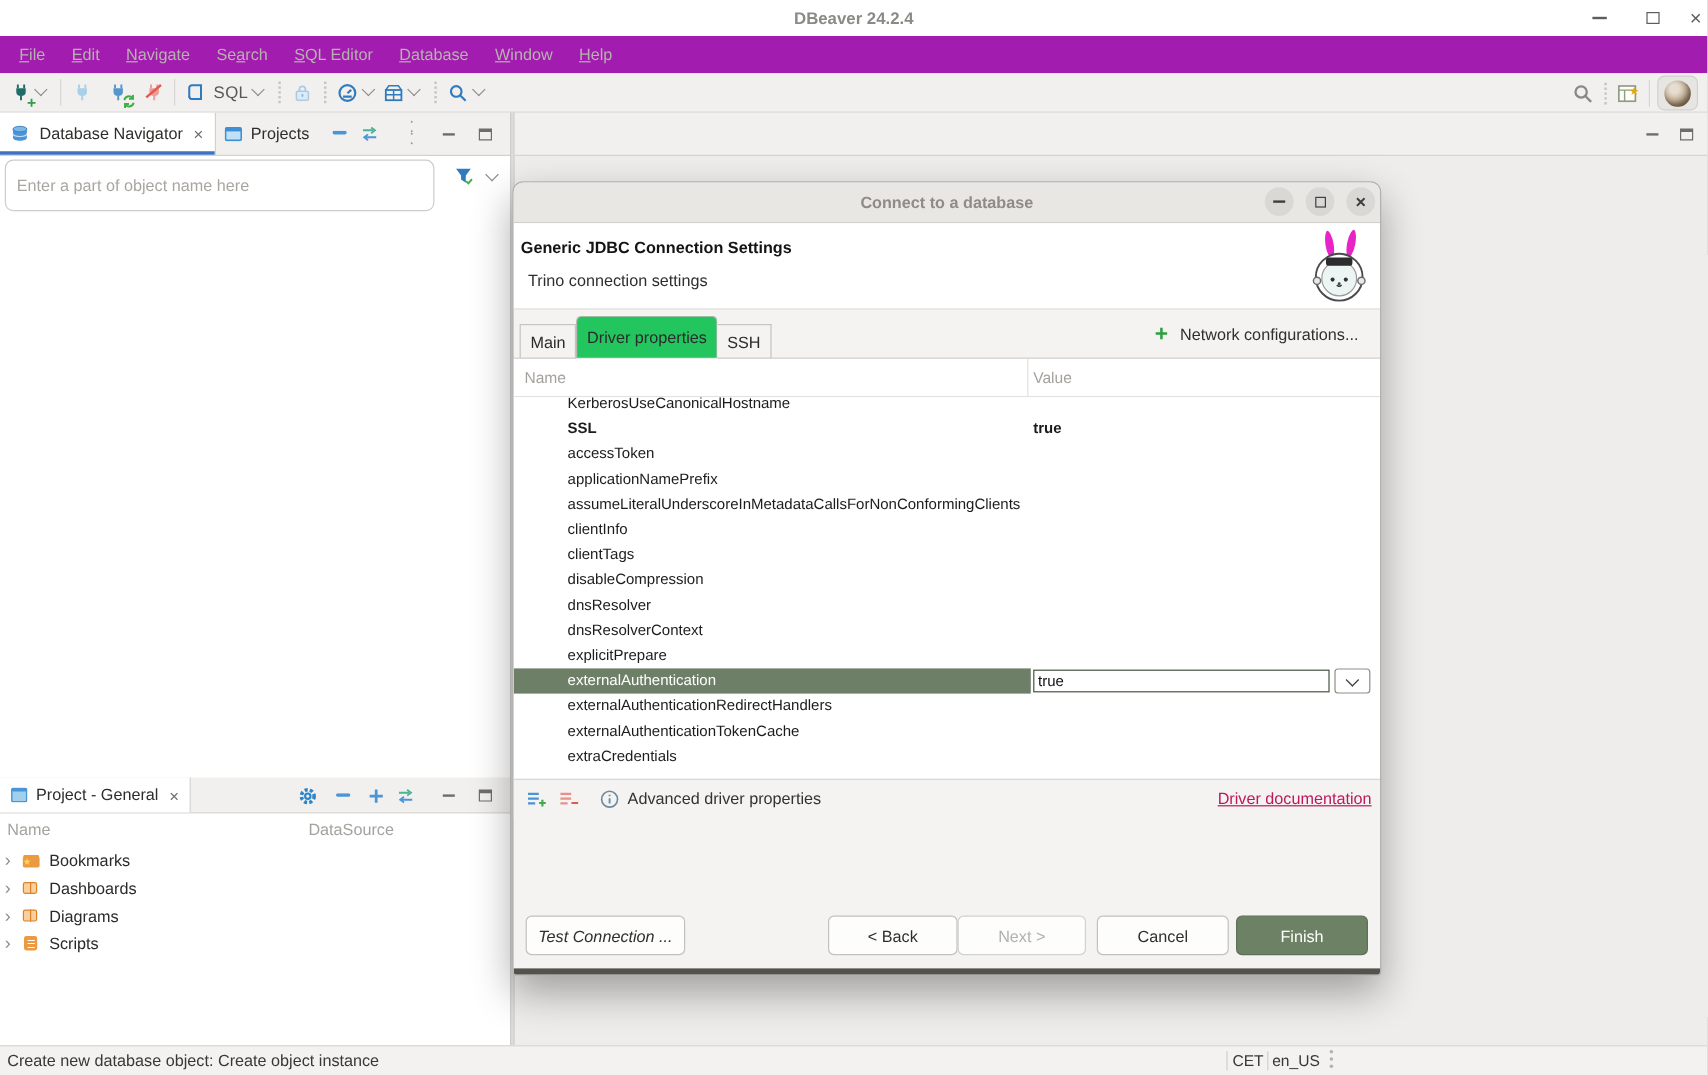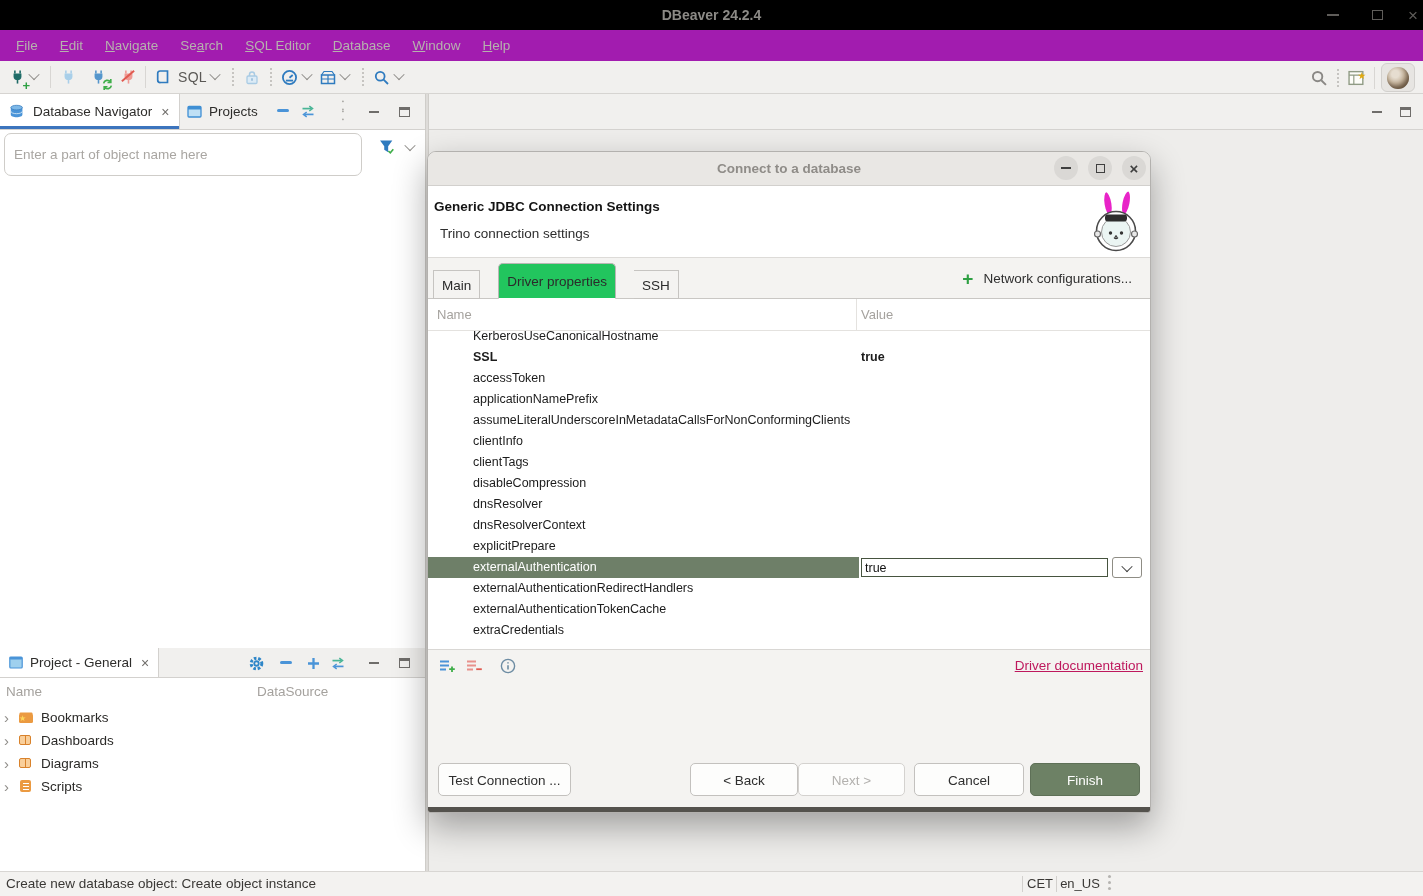--- a/index.html
+++ b/index.html
@@ -2,21 +2,21 @@
 <html><head>
 <meta charset="utf-8">
 <style>
   html,body{margin:0;padding:0;background:#d0cecb;}
   .app{position:relative;width:1423px;height:896px;background:#eeedeb;overflow:hidden;
        font-family:"Liberation Sans",sans-serif;-webkit-font-smoothing:antialiased;}
   .abs{position:absolute;}
   u{text-decoration:underline;}
 
   
-  .titlebar{left:0;top:0;width:1423px;height:30px;background:#000000;}
+  .titlebar{left:0;top:0;width:1423px;height:30px;background:#ffffff;}
   .titlebar .wtitle{left:0;top:0;width:1423px;height:30px;line-height:30px;text-align:center;
     color:#8c8a86;font-size:14px;font-weight:bold;}
   .winbtn{width:22px;height:22px;top:4px;display:flex;align-items:center;justify-content:center;cursor:default;}
   .bar-glyph{width:12px;height:0;border-bottom:2px solid #5f5d5a;}
   .box-glyph{width:11px;height:10px;border:1.5px solid #5f5d5a;box-sizing:border-box;}
   .x-glyph{font-size:17px;color:#5f5d5a;line-height:1;}
 
   
   .menubar{left:0;top:30px;width:1423px;height:31px;background:#a21caf;display:flex;align-items:center;padding-left:5px;box-sizing:border-box;}
   .menu-item{padding:0 11px;font-size:13.5px;color:#b6b2ae;line-height:31px;}
@@ -94,21 +94,21 @@
   .circ-btn .bar-glyph{width:10px;border-bottom-color:#3f3f3f;}
   .circ-btn .box-glyph{width:9px;height:9px;border-color:#3f3f3f;border-width:1.5px;}
   .circ-btn .x-glyph{font-size:15px;color:#3f3f3f;font-weight:bold;}
 
   .dlg-header{left:0;top:34px;width:722px;height:72px;background:#fff;border-bottom:1px solid #dddbd8;box-sizing:border-box;}
   .dlg-h-title{left:6px;top:13px;font-size:13.5px;font-weight:bold;color:#141414;}
   .dlg-h-sub{left:12px;top:40px;font-size:13.5px;color:#2e2e2e;}
   .bunny{right:9px;top:3px;}
 
   .dlg-tabrow{left:0;top:106px;width:722px;height:41px;border-bottom:1px solid #c9c7c4;box-sizing:border-box;}
-  .dlg-tabs{position:absolute;left:5px;bottom:-1px;display:flex;align-items:flex-end;gap:18px;}
+  .dlg-tabs{position:absolute;left:5px;bottom:-1px;display:flex;align-items:flex-end;}
   .dtab{height:29px;line-height:29px;padding:0 8px;font-size:13.5px;color:#2b2b2b;background:#f4f3f1;
     border:1px solid #c6c4c1;border-left-width:0;box-sizing:border-box;white-space:nowrap;}
   .dtab:first-child{border-left-width:1px;}
   .dtab.active{height:36px;line-height:36px;background:#22c55e;border:1px solid #b9b7b4;border-bottom:1px solid #fff;border-radius:5px 5px 0 0;}
   .netcfg{position:absolute;right:18px;top:0;height:41px;display:flex;align-items:center;}
   .netcfg .plus{color:#2ea043;font-size:19px;font-weight:bold;margin-right:10px;line-height:1;}
   .netcfg .lbl{font-size:13.5px;color:#2f2f2f;}
 
   .tbl-header{left:0;top:147px;width:722px;height:32px;background:#fff;border-bottom:1px solid #e4e2df;box-sizing:border-box;}
   .tbl-header .h-name{position:absolute;left:9px;top:0;line-height:31px;font-size:13px;color:#a5a29e;}
@@ -554,25 +554,26 @@
             <path d="M1 2.5h9M1 6.5h9M1 10.5h6" stroke="#e8918c" stroke-width="1.8"></path>
             <path d="M10.2 10.2h5.6" stroke="#e05a50" stroke-width="1.8"></path>
           </svg>
       </span>
       <span class="ft-ico" style="left:70px;">
         <svg width="16" height="16" viewBox="0 0 15 15">
             <circle cx="7.5" cy="7.5" r="6.2" fill="none" stroke="#6d8ca3" stroke-width="1.3"></circle>
             <path d="M7.5 4v1.2M7.5 6.8v4" stroke="#6d8ca3" stroke-width="1.5"></path>
           </svg>
       </span>
+      <span class="ft-label">Advanced driver properties</span>
       <span class="ft-link">Driver documentation</span>
     </div>
 
     <div class="abs dlg-buttons">
-      <button class="dbtn" style="left:10px;width:133px;">Test Connection ...</button>
+      <button class="dbtn" style="left:10px;width:133px;font-style:italic;">Test Connection ...</button>
       <button class="dbtn" style="left:262px;width:108px;">&lt; Back</button>
       <button class="dbtn disabled" style="left:370px;width:107px;">Next &gt;</button>
       <button class="dbtn" style="left:486px;width:110px;">Cancel</button>
       <button class="dbtn primary" style="left:602px;width:110px;">Finish</button>
     </div>
 
     <div class="abs dlg-bottom-strip"></div>
   </div>
 
 </div>

